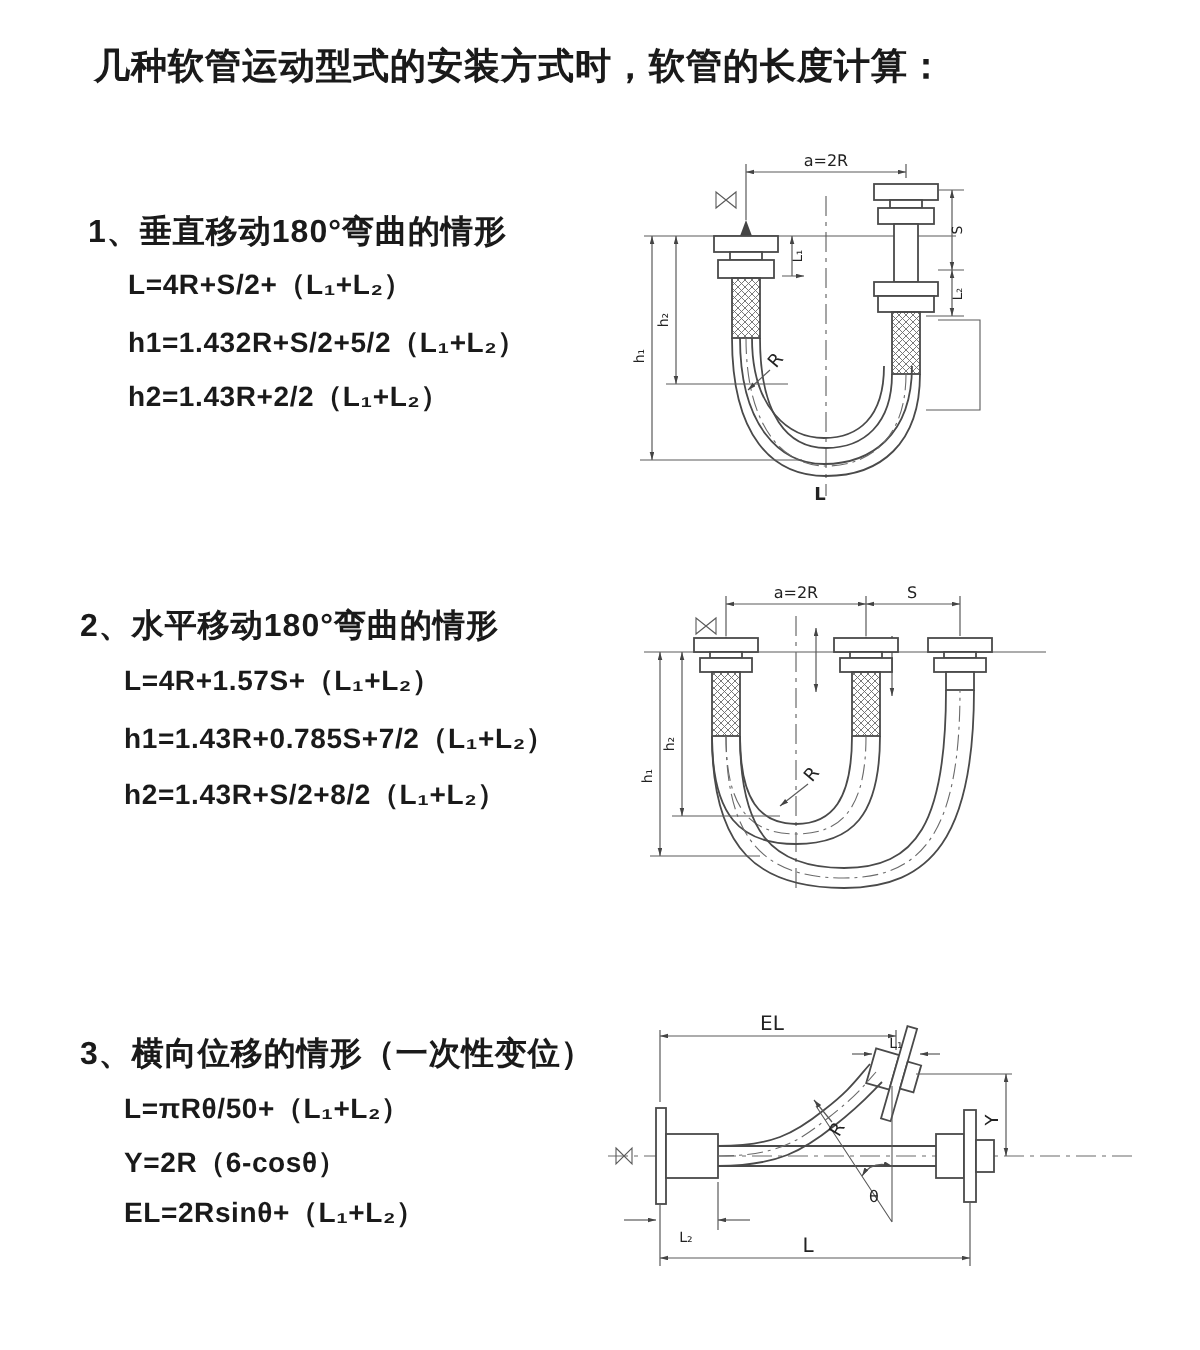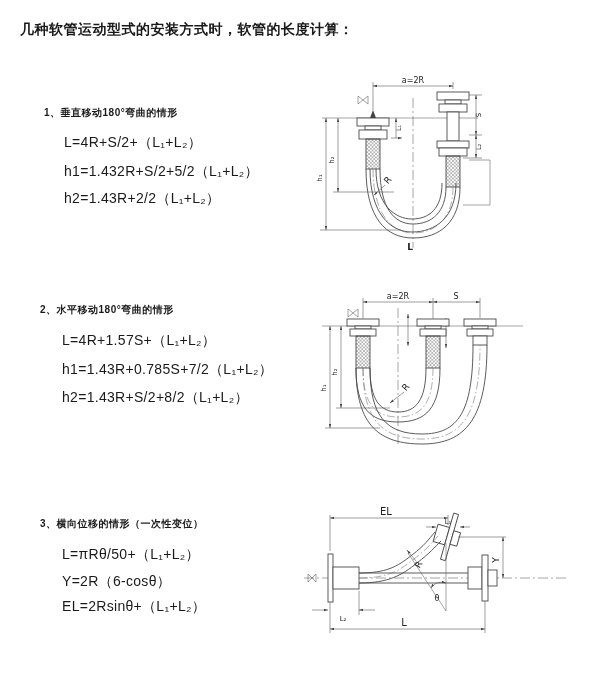--- a/index.html
+++ b/index.html
@@ -2,28 +2,28 @@
 <html><head>
 <meta charset="utf-8">
 <style>
   html,body{margin:0;padding:0;}
   body{
     width:600px;height:675px;position:relative;background:#ffffff;
     font-family:"Liberation Sans","DejaVu Sans",sans-serif;
     color:#1a1a1a;overflow:hidden;
   }
   .title{
-    position:absolute;left:20px;top:21px;font-size:14px;font-weight:bold;
+    position:absolute;left:47px;top:21px;font-size:18px;font-weight:bold;
     letter-spacing:.5px;white-space:nowrap;
   }
   .sec-heading{
-    position:absolute;font-size:10px;font-weight:bold;letter-spacing:.5px;white-space:nowrap;
+    position:absolute;font-size:16px;font-weight:bold;letter-spacing:.5px;white-space:nowrap;
   }
   .formula{
-    position:absolute;font-size:14px;font-weight:normal;letter-spacing:.3px;white-space:nowrap;
+    position:absolute;font-size:14px;font-weight:bold;letter-spacing:.3px;white-space:nowrap;
     font-family:"Liberation Sans","DejaVu Sans",sans-serif;
   }
   svg{position:absolute;overflow:visible;}
   svg text{font-family:"DejaVu Sans","Liberation Sans",sans-serif;fill:#222222;}
   .hose{fill:none;stroke:#4a4a4a;stroke-width:.9;}
   .hosecl{fill:none;stroke:#6a6a6a;stroke-width:.55;stroke-dasharray:8 2.5 1.5 2.5;}
   .dim{fill:none;stroke:#5a5a5a;stroke-width:.6;}
   .cl{fill:none;stroke:#6a6a6a;stroke-width:.6;stroke-dasharray:10 3 2 3;}
   .part{fill:#ffffff;stroke:#4a4a4a;stroke-width:.9;}
   .thin{fill:none;stroke:#5a5a5a;stroke-width:.55;}

